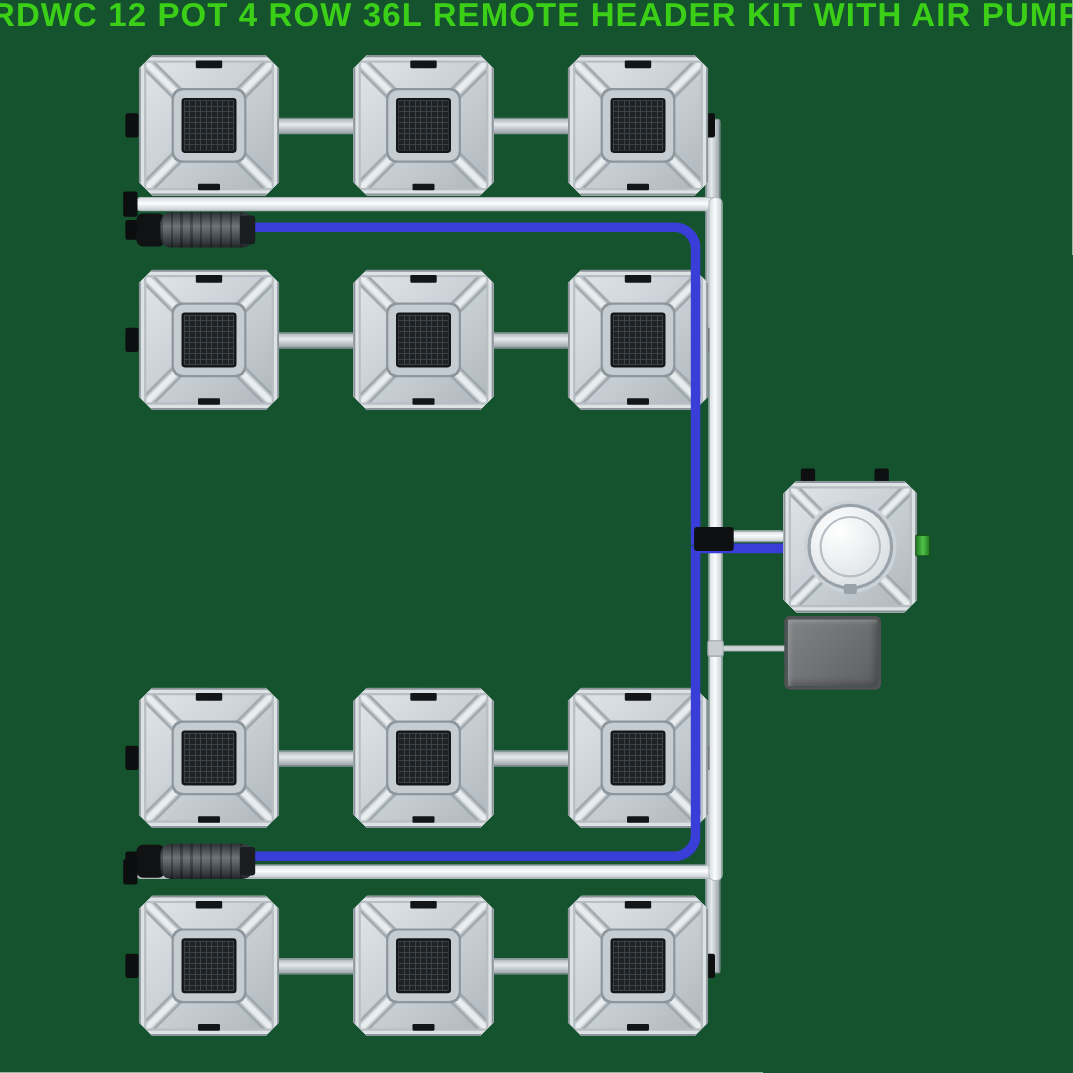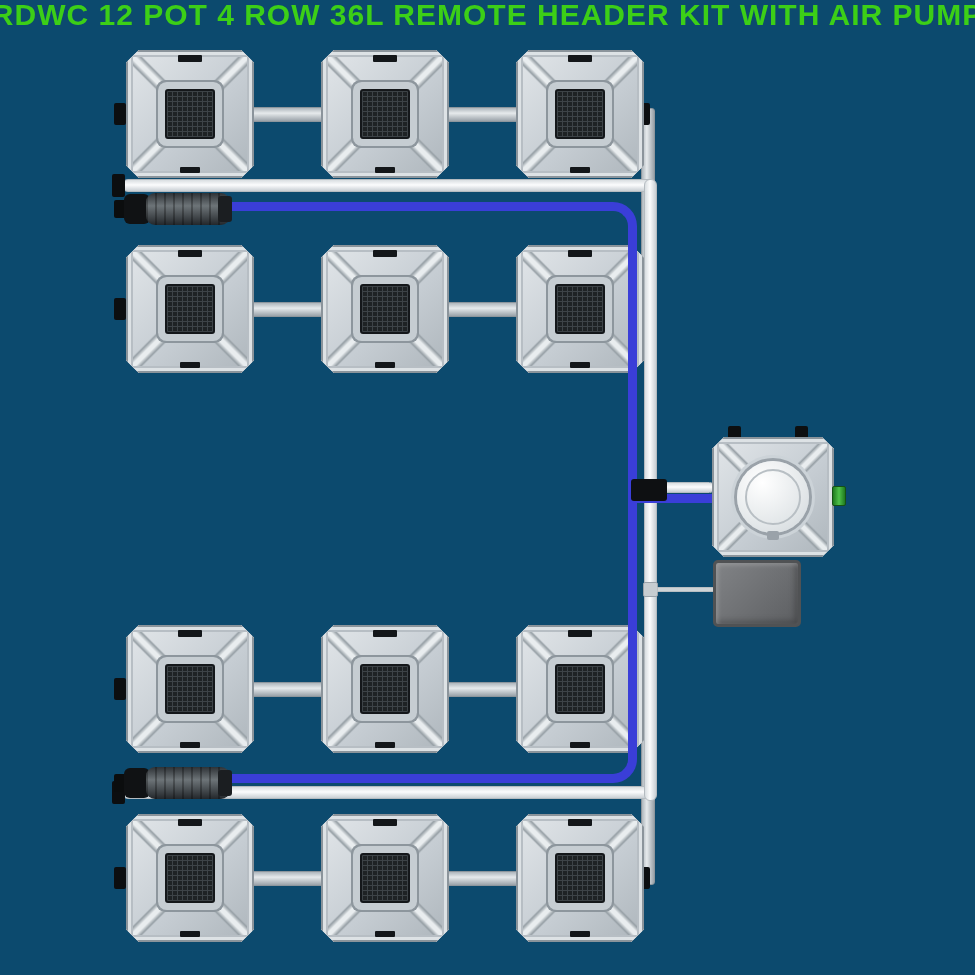--- a/index.html
+++ b/index.html
@@ -1,18 +1,18 @@
 <!DOCTYPE html>
 <html><head>
 <meta charset="utf-8">
 <style>
   * { box-sizing: border-box; margin: 0; padding: 0; }
   html,body { background:#ffffff; }
   body { font-family:"Liberation Sans", sans-serif; }
-  .stage { position:relative; width:975px; height:975px; background:#0c4a6e; overflow:hidden; margin:0 auto; }
+  .stage { position:relative; width:975px; height:975px; background:#14532d; overflow:hidden; margin:0 auto; }
 
   
   .title {
     position:absolute; top:-2px; left:50%; transform:translateX(-50%);
     white-space:nowrap; font-weight:700; font-size:30px; letter-spacing:1px;
     color:#3ccf17; text-transform:uppercase;
   }
 
   
   .diagram { position:absolute; inset:0; }

